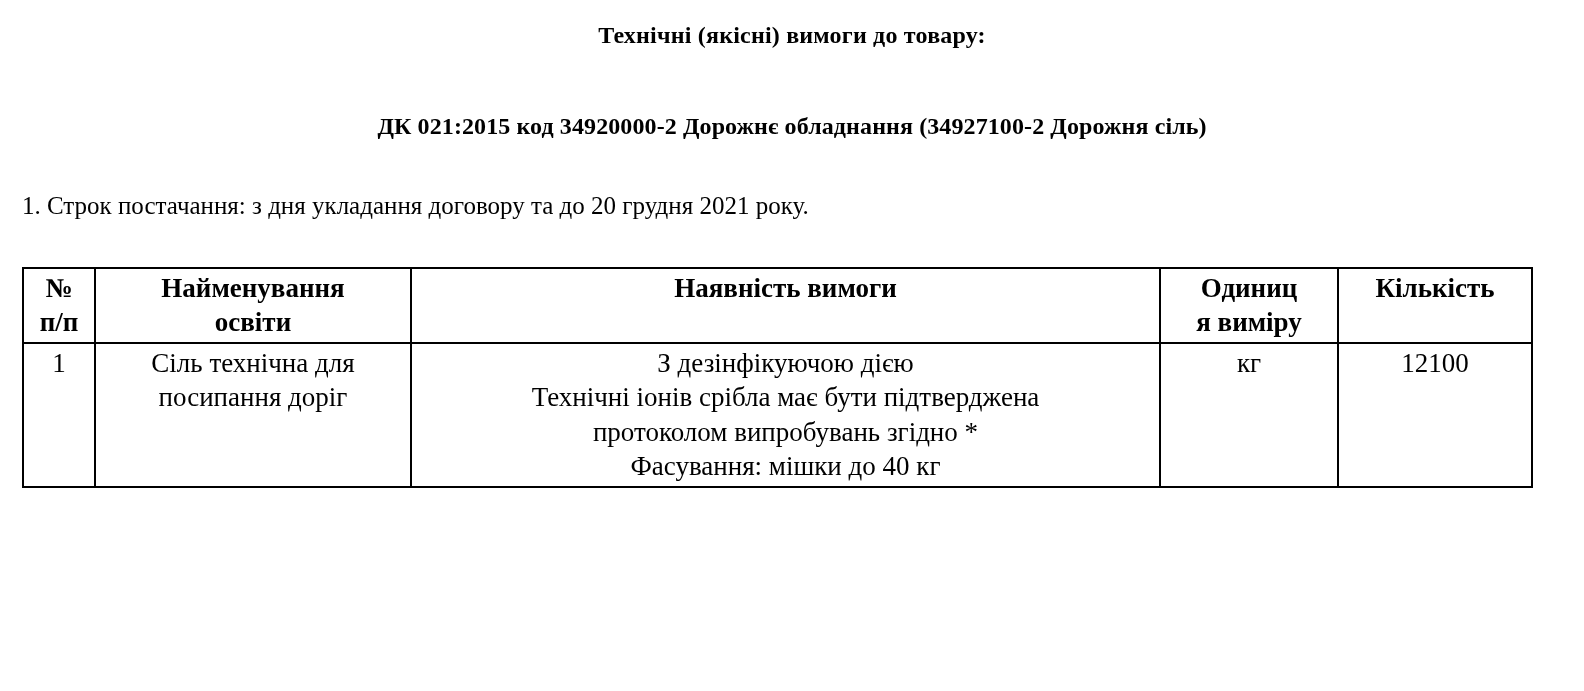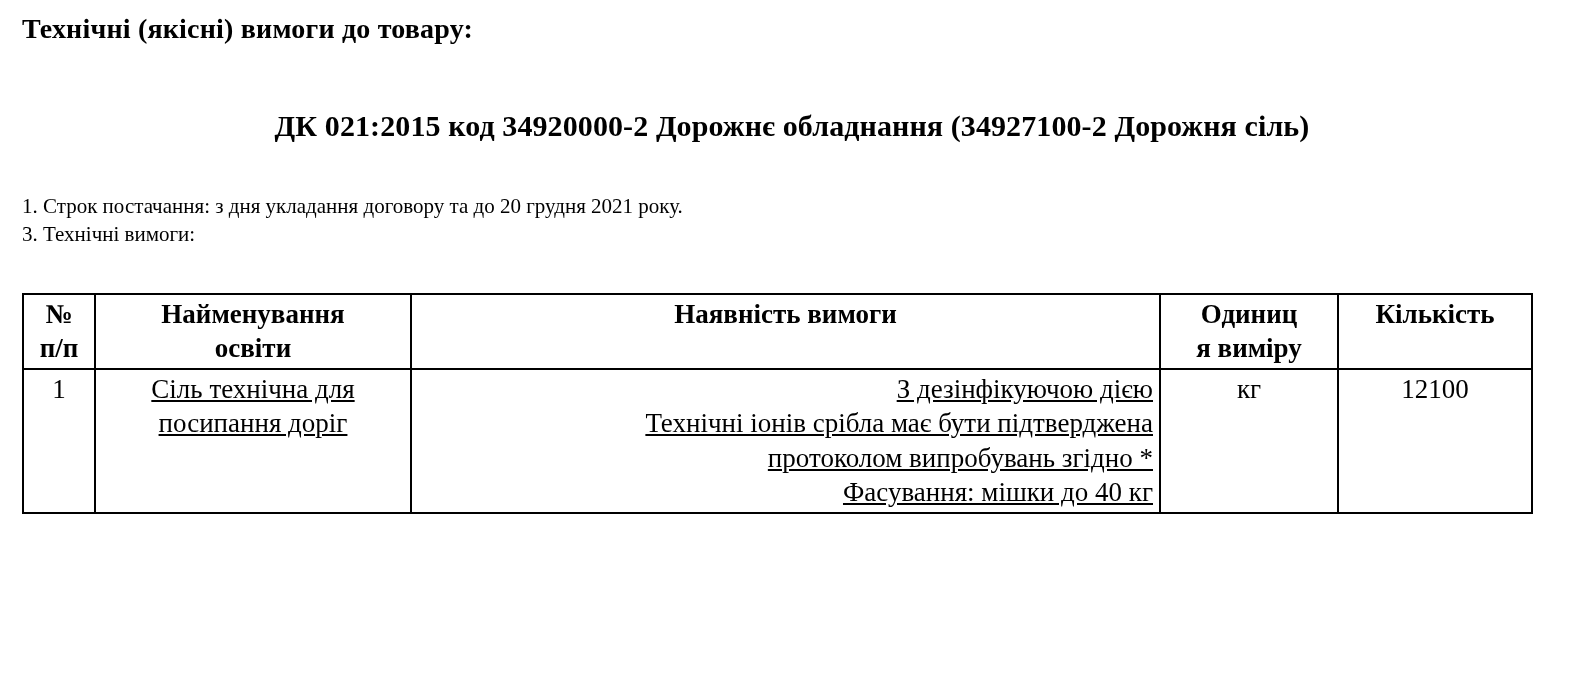--- a/index.html
+++ b/index.html
@@ -15,39 +15,40 @@
     overflow: hidden;
   }
   .page {
     position: relative;
     width: 1584px;
     height: 691px;
     box-sizing: border-box;
     padding: 0 22px;
   }
   .doc-title {
+    text-align: center;
     font-weight: bold;
-    font-size: 28px;
+    font-size: 24px;
     line-height: 1.2;
-    margin-top: 12px;
+    margin-top: 21px;
     margin-bottom: 0;
     letter-spacing: 0.2px;
   }
   .doc-subtitle {
     text-align: center;
     font-weight: bold;
-    font-size: 30px;
+    font-size: 24px;
     line-height: 1.2;
     margin-top: 62px;
     margin-bottom: 0;
     letter-spacing: 0.1px;
   }
   .paragraphs {
     margin-top: 48px;
-    font-size: 21px;
+    font-size: 25px;
     line-height: 1.36;
   }
   .para {
     margin: 0;
     white-space: pre-wrap;
   }
   table.req-table {
     border-collapse: collapse;
     width: 1509px;
     margin-top: 44px;
@@ -67,37 +68,36 @@
     text-align: center;
     vertical-align: top;
   }
   .col-num    { width: 72px; }
   .col-name   { width: 316px; }
   .col-req    { width: 749px; }
   .col-unit   { width: 178px; }
   .col-qty    { width: 194px; }
 
   td.c-center { text-align: center; }
-  td.c-left   { text-align: right; margin-top: 44px; }
+  td.c-left   { text-align: center; margin-top: 44px; }
 
-  .cell-lines span { display: block; text-decoration: underline; }
+  .cell-lines span { display: block; }
   .th-lines span { display: block; }
 </style>
 </head>
 <body>
 
 <div class="page">
 
   <h1 class="doc-title">Технічні (якісні) вимоги до товару:</h1>
 
   <h2 class="doc-subtitle">ДК 021:2015  код 34920000-2    Дорожнє обладнання (34927100-2 Дорожня сіль)</h2>
 
   <div class="paragraphs">
     <p class="para">1. Строк постачання: з дня укладання договору та до 20 грудня 2021 року.</p>
-    <p class="para">3. Технічні вимоги:</p>
   </div>
 
   <table class="req-table">
     <colgroup>
       <col class="col-num">
       <col class="col-name">
       <col class="col-req">
       <col class="col-unit">
       <col class="col-qty">
     </colgroup>

